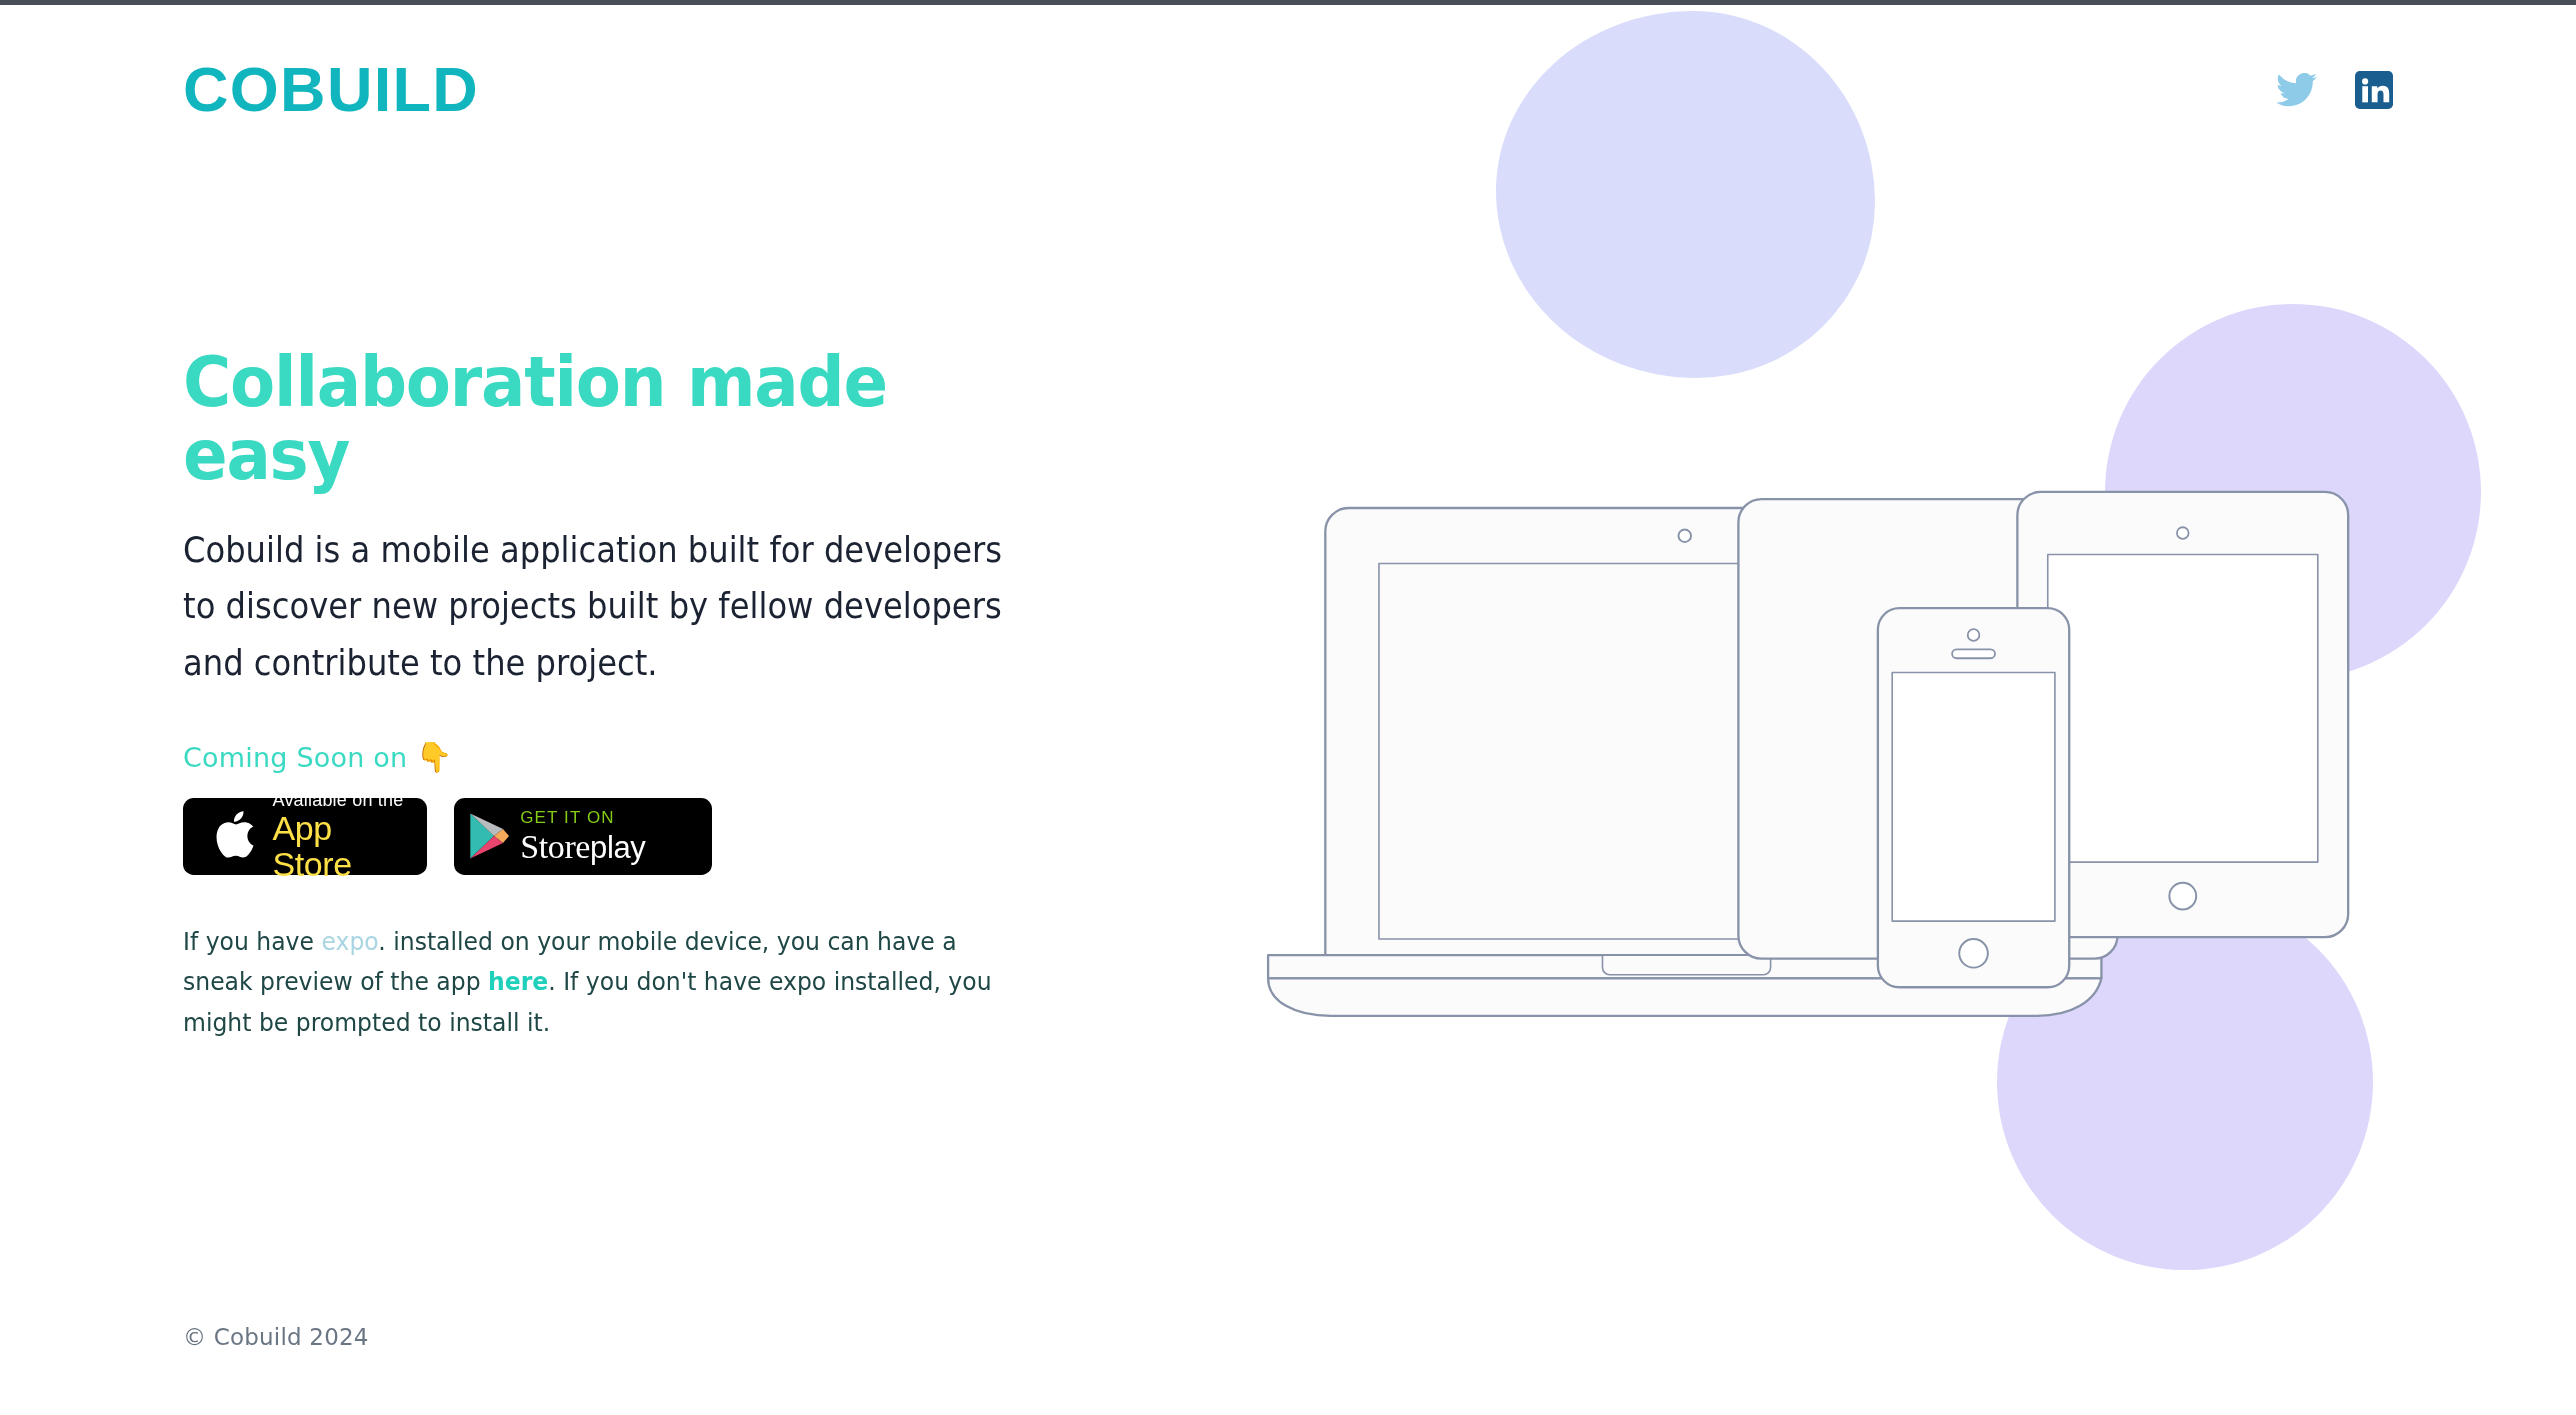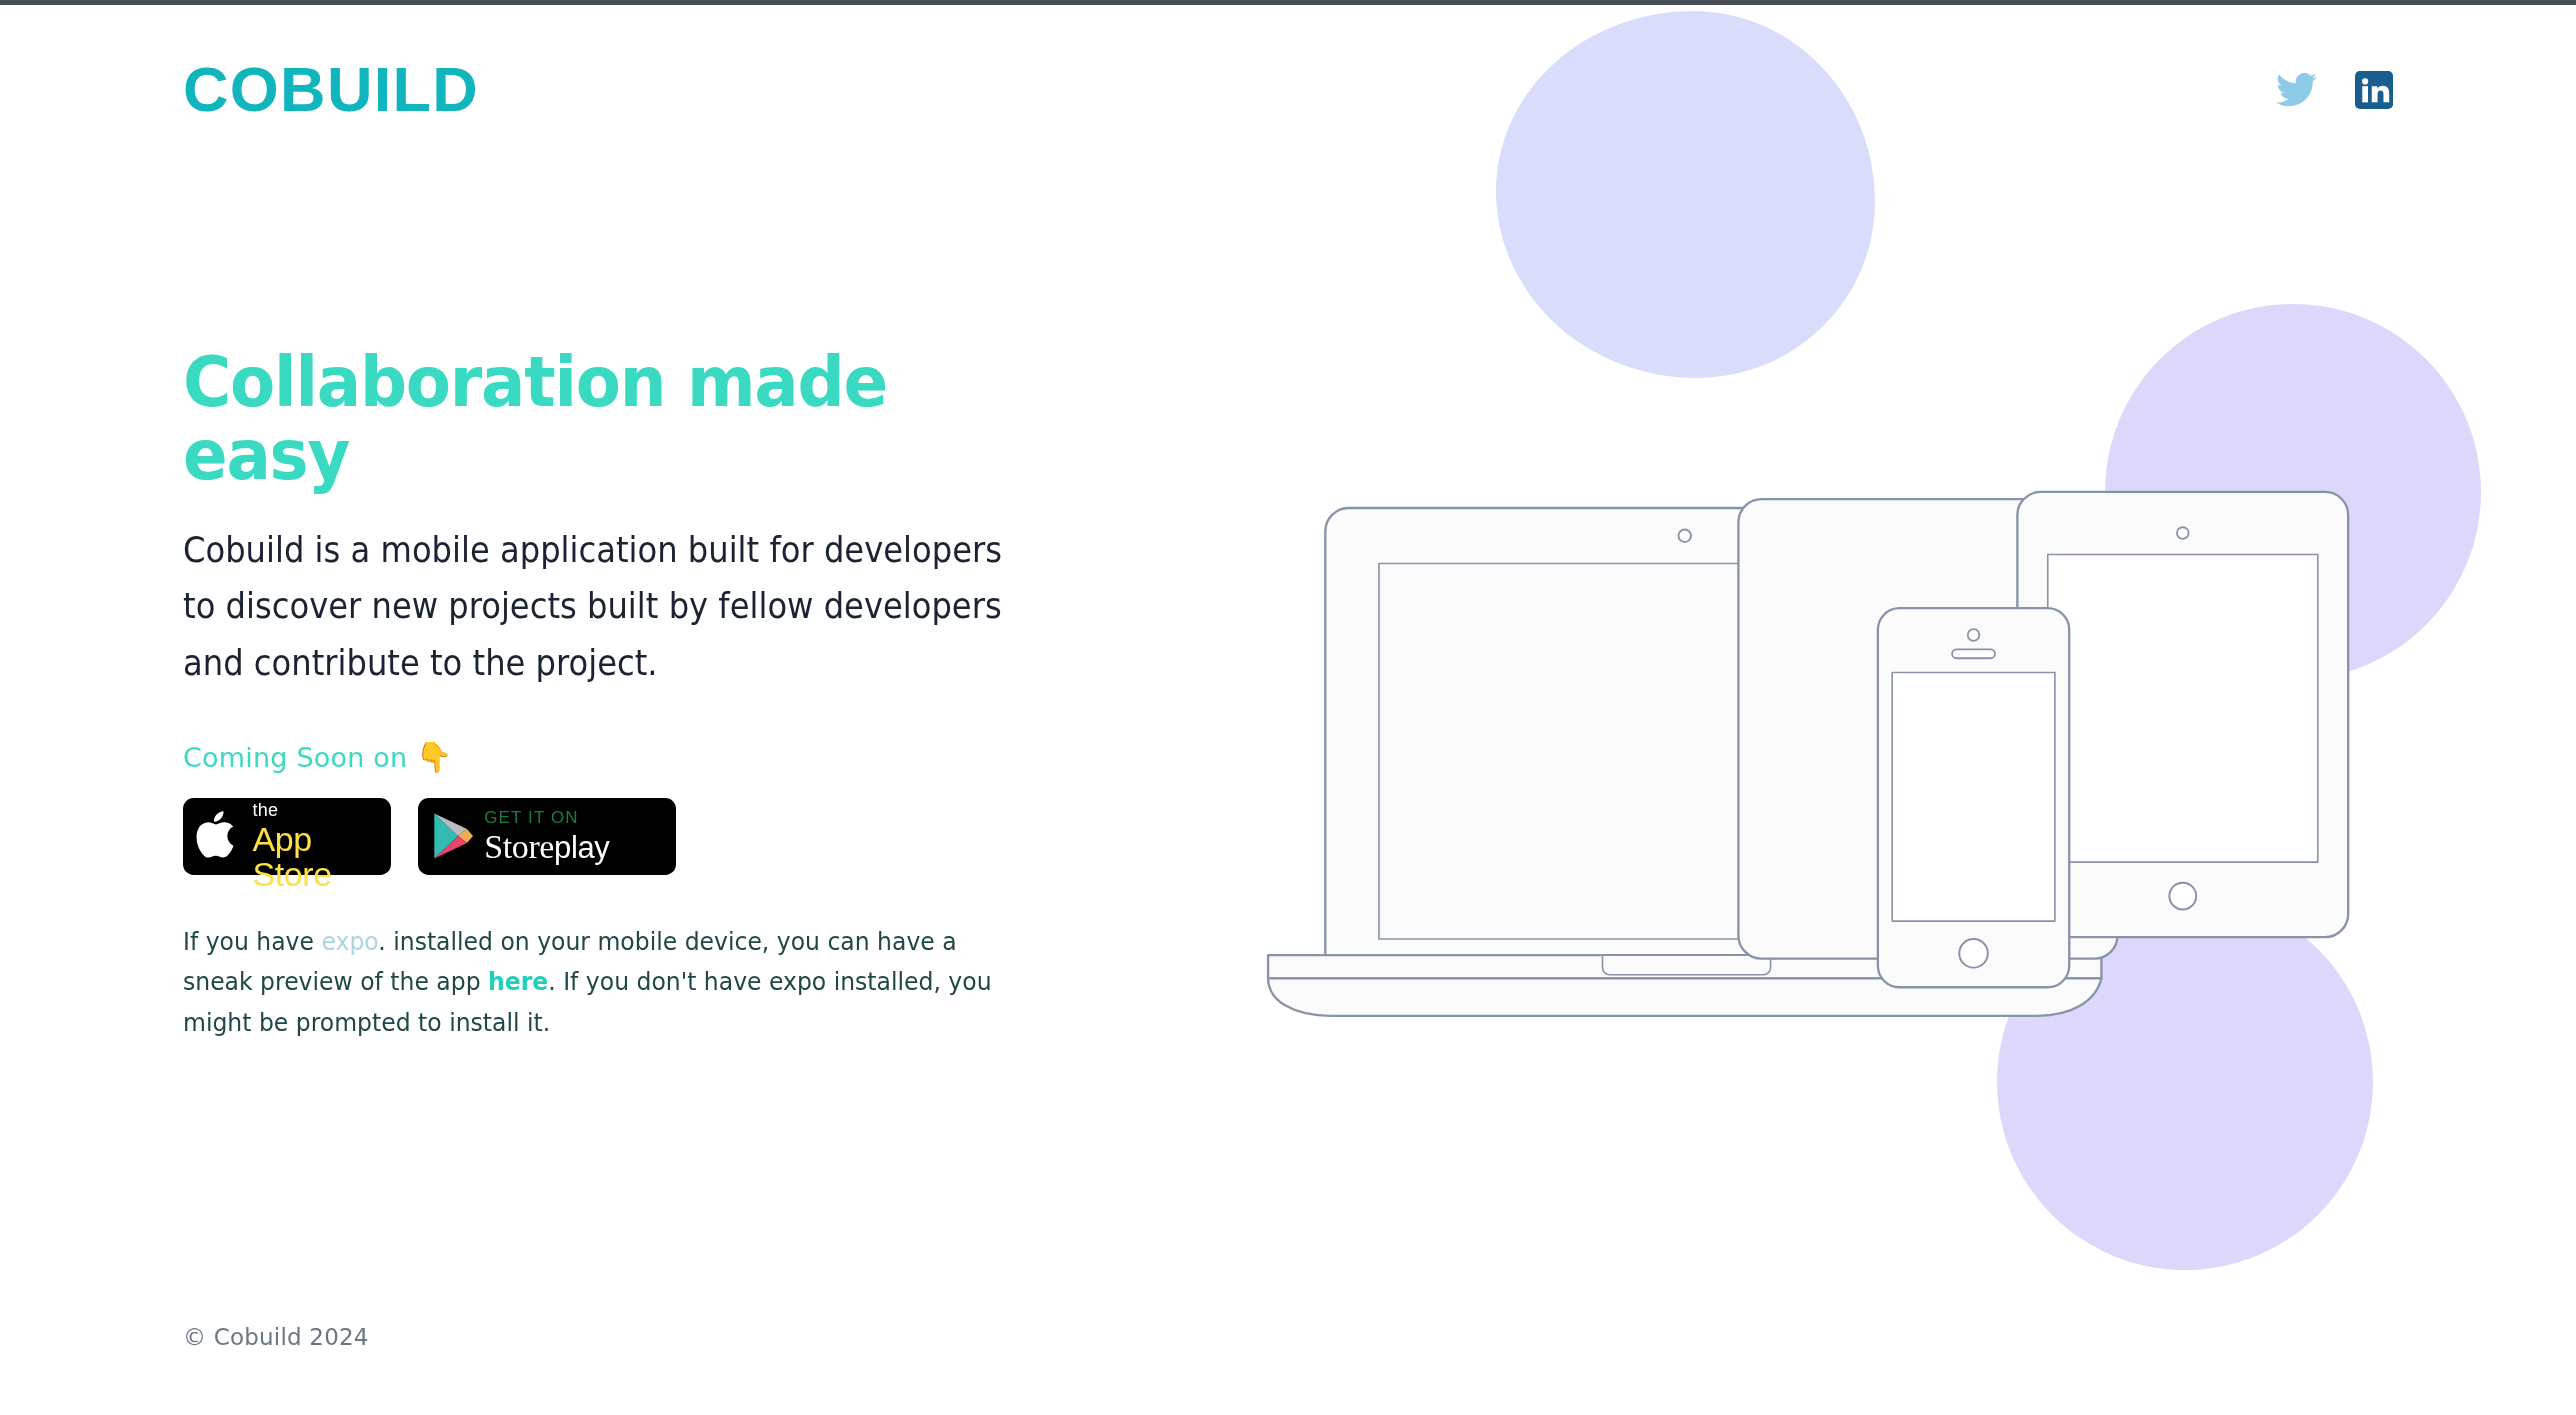--- a/index.html
+++ b/index.html
@@ -150,22 +150,22 @@
   .badge {
     background: #000000;
     border-radius: 10.7px;
     display: flex;
     align-items: center;
     cursor: pointer;
     user-select: none;
   }
 
   .badge-apple {
-    width: 208px; height: 77px;
-    padding: 0 18px 0 10px;
+    width: 244px; height: 77px;
+    padding: 0 18px 0 30px;
     gap: 12.5px;
   }
   .badge-apple .apple-glyph {
     width: 47px; height: 55px;
     flex: 0 0 auto;
     display: flex; align-items: center; justify-content: center;
   }
   .badge-apple .txt { display: flex; flex-direction: column; justify-content: center; }
   .badge-apple .line1 {
     color: #ffffff;
@@ -190,21 +190,21 @@
     padding: 0 14.3px 0 14.3px;
     gap: 9px;
   }
   .badge-google .play-glyph {
     width: 43px; height: 48px;
     flex: 0 0 auto;
     display: flex; align-items: center; justify-content: center;
   }
   .badge-google .txt { display: flex; flex-direction: column; }
   .badge-google .line1 {
-    color: #15803d;
+    color: #84cc16;
     font-family: "Liberation Sans", sans-serif;
     font-size: 17px;
     letter-spacing: 1.1px;
     line-height: 1.2;
     font-weight: 400;
   }
   .badge-google .line2 {
     color: #ffffff;
     font-family: "Liberation Serif", serif;
     font-size: 34px;

